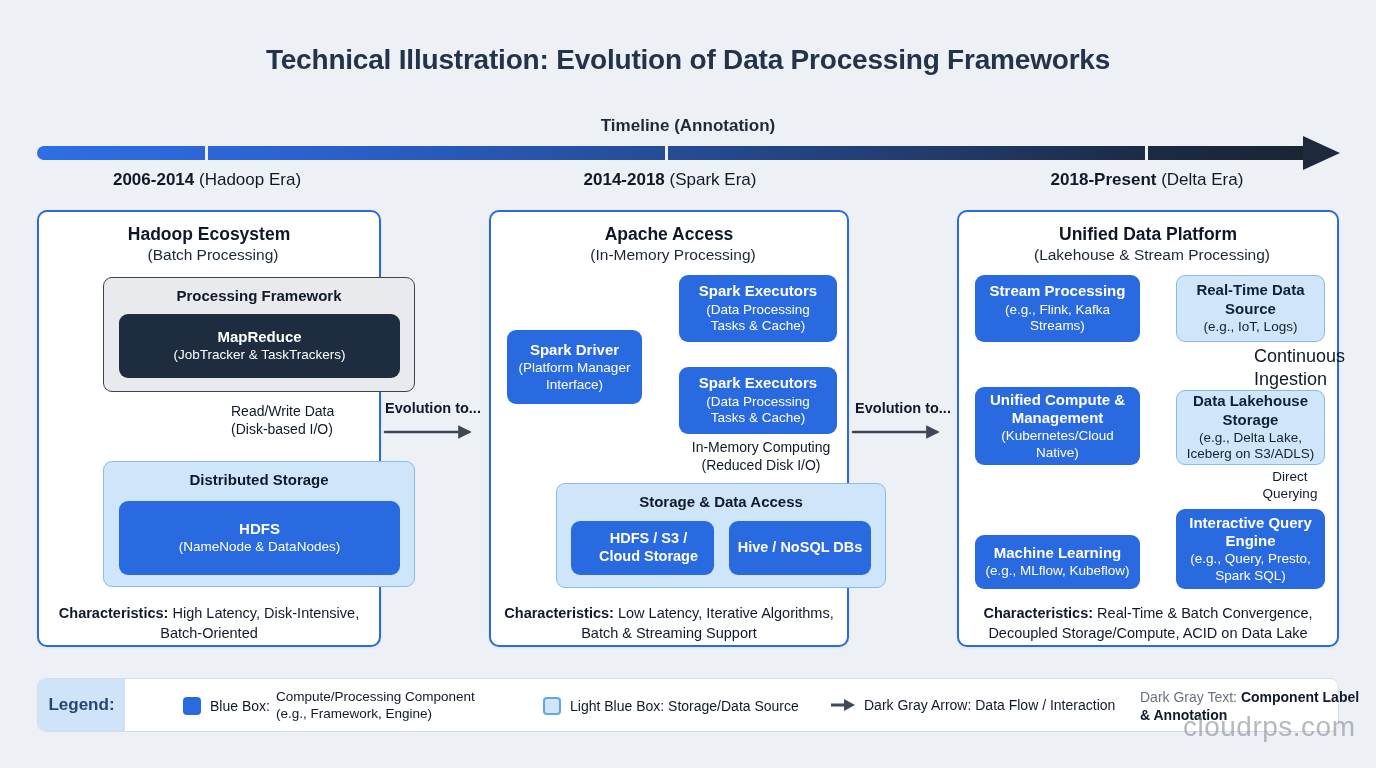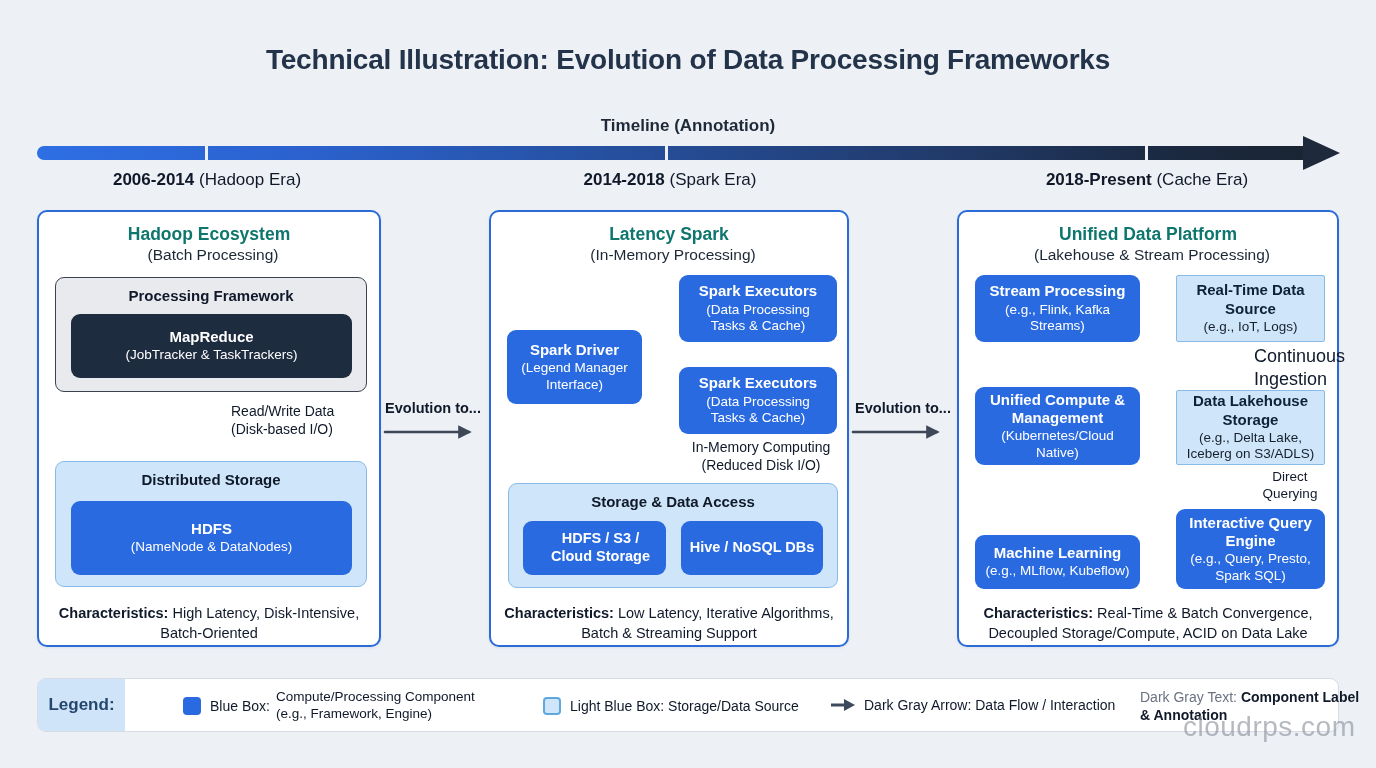--- a/index.html
+++ b/index.html
@@ -18,35 +18,35 @@
   .tl-gap { position:absolute; top:-1px; width:3px; height:16px; background:#edf0f5; }
   .tl-head { position:absolute; left:1303px; top:136px; width:0; height:0;
     border-top:17px solid transparent; border-bottom:17px solid transparent;
     border-left:37px solid #1e2a3c; }
   .era { position:absolute; top:170px; width:260px; text-align:center; font-size:17px; color:#10192a; }
   .era b { font-weight:700; }
 
   .panel { position:absolute; top:210px; height:437px; background:#ffffff;
     border:2px solid #2a6bd8; border-radius:10px; box-shadow:0 1px 3px rgba(20,40,80,.07); }
   .p-title { position:absolute; left:0; right:0; top:12px; text-align:center;
-    font-size:17.5px; font-weight:700; color:#0f766e; }
+    font-size:17.5px; font-weight:700; color:#0f172a; }
   .p-sub { position:absolute; left:8px; right:0; top:34px; text-align:center;
     font-size:15.5px; color:#1c2736; }
 
-  .groupbox { position:absolute; border-radius:9px; }
+  .groupbox { position:absolute; border-radius:9px;margin-left:48px; }
   .g-gray  { background:#e9eaed; border:1.6px solid #3c4250; }
   .g-blue  { background:#cfe6fa; border:1.6px solid #8abbe8; }
   .g-head { position:absolute; left:0; right:0; top:9px; text-align:center;
     font-size:15px; font-weight:700; color:#10192a; }
 
   .bluebox { position:absolute; background:#2a6ae0; border-radius:9px; color:#ffffff;
     display:flex; flex-direction:column; align-items:center; justify-content:center; text-align:center; }
   .darkbox { position:absolute; background:#1e2c3f; border-radius:9px; color:#ffffff;
     display:flex; flex-direction:column; align-items:center; justify-content:center; text-align:center; }
-  .lightcard { position:absolute; background:#cfe6fa; border:1.6px solid #8abbe8; border-radius:2px;
+  .lightcard { position:absolute; background:#cfe6fa; border:1.6px solid #8abbe8; border-radius:9px;
     color:#0d2137; display:flex; flex-direction:column; align-items:center; justify-content:center; text-align:center; }
   .bt { font-size:15px; font-weight:700; line-height:1.22; white-space:pre-line; }
   .bs { font-size:13.5px; line-height:1.22; white-space:pre-line; margin-top:1px; }
   .lightcard .bs { color:#16202e; }
 
   .chars { position:absolute; left:0; right:0; text-align:center; font-size:14.5px;
     line-height:1.35; color:#10192a; }
   .chars b { font-weight:700; }
 
   .flabel { position:absolute; font-size:14px; line-height:1.25; color:#10192a; white-space:pre-line; }
@@ -83,21 +83,21 @@
   <div class="tl-label">Timeline (Annotation)</div>
   <div class="tl-bar">
     <div class="tl-gap" style="left:168px"></div>
     <div class="tl-gap" style="left:628px"></div>
     <div class="tl-gap" style="left:1108px"></div>
   </div>
   <div class="tl-head"></div>
 
   <div class="era" style="left:77px"><b>2006-2014</b><span> (Hadoop Era)</span></div>
   <div class="era" style="left:540px"><b>2014-2018</b><span> (Spark Era)</span></div>
-  <div class="era" style="left:1017px"><b>2018-Present</b><span> (Cache Era)</span></div>
+  <div class="era" style="left:1017px"><b>2018-Present</b><span> (Delta Era)</span></div>
 
   <svg class="connectors" width="1376" height="768">
     <defs>
       <marker id="ah" viewBox="0 0 7 7" markerWidth="5.2" markerHeight="5.2" refX="5.6" refY="3.5" orient="auto-start-reverse">
         <path d="M0,0 L7,3.5 L0,7 z" fill="#3d4758"></path>
       </marker>
     </defs>
     <path class="conn" d="M 197 456 L 197 400" marker-end="url(#ah)"></path>
     <path class="conn" d="M 222 392 L 222 452" marker-end="url(#ah)"></path>
     <path class="conn" d="M 385 432 L 469 432" marker-end="url(#ah)"></path>
@@ -133,26 +133,26 @@
         <div class="bs">(NameNode &amp; DataNodes)</div>
       </div>
     </div>
 
     <div class="chars" style="top:392px; padding:0 18px;">
       <b>Characteristics:</b><span> High Latency, Disk-Intensive, Batch-Oriented</span>
     </div>
   </section>
 
   <section class="panel" style="left:489px; width:360px;">
-    <div class="p-title">Latency Spark</div>
+    <div class="p-title">Apache Access</div>
     <div class="p-sub">(In-Memory Processing)</div>
 
     <div class="bluebox" style="left:16px; top:118px; width:135px; height:74px;">
       <div class="bt">Spark Driver</div>
-      <div class="bs">(Legend Manager
+      <div class="bs">(Platform Manager
 Interface)</div>
     </div>
     <div class="bluebox" style="left:188px; top:63px; width:158px; height:67px;">
       <div class="bt">Spark Executors</div>
       <div class="bs">(Data Processing
 Tasks &amp; Cache)</div>
     </div>
     <div class="bluebox" style="left:188px; top:155px; width:158px; height:67px;">
       <div class="bt">Spark Executors</div>
       <div class="bs">(Data Processing

